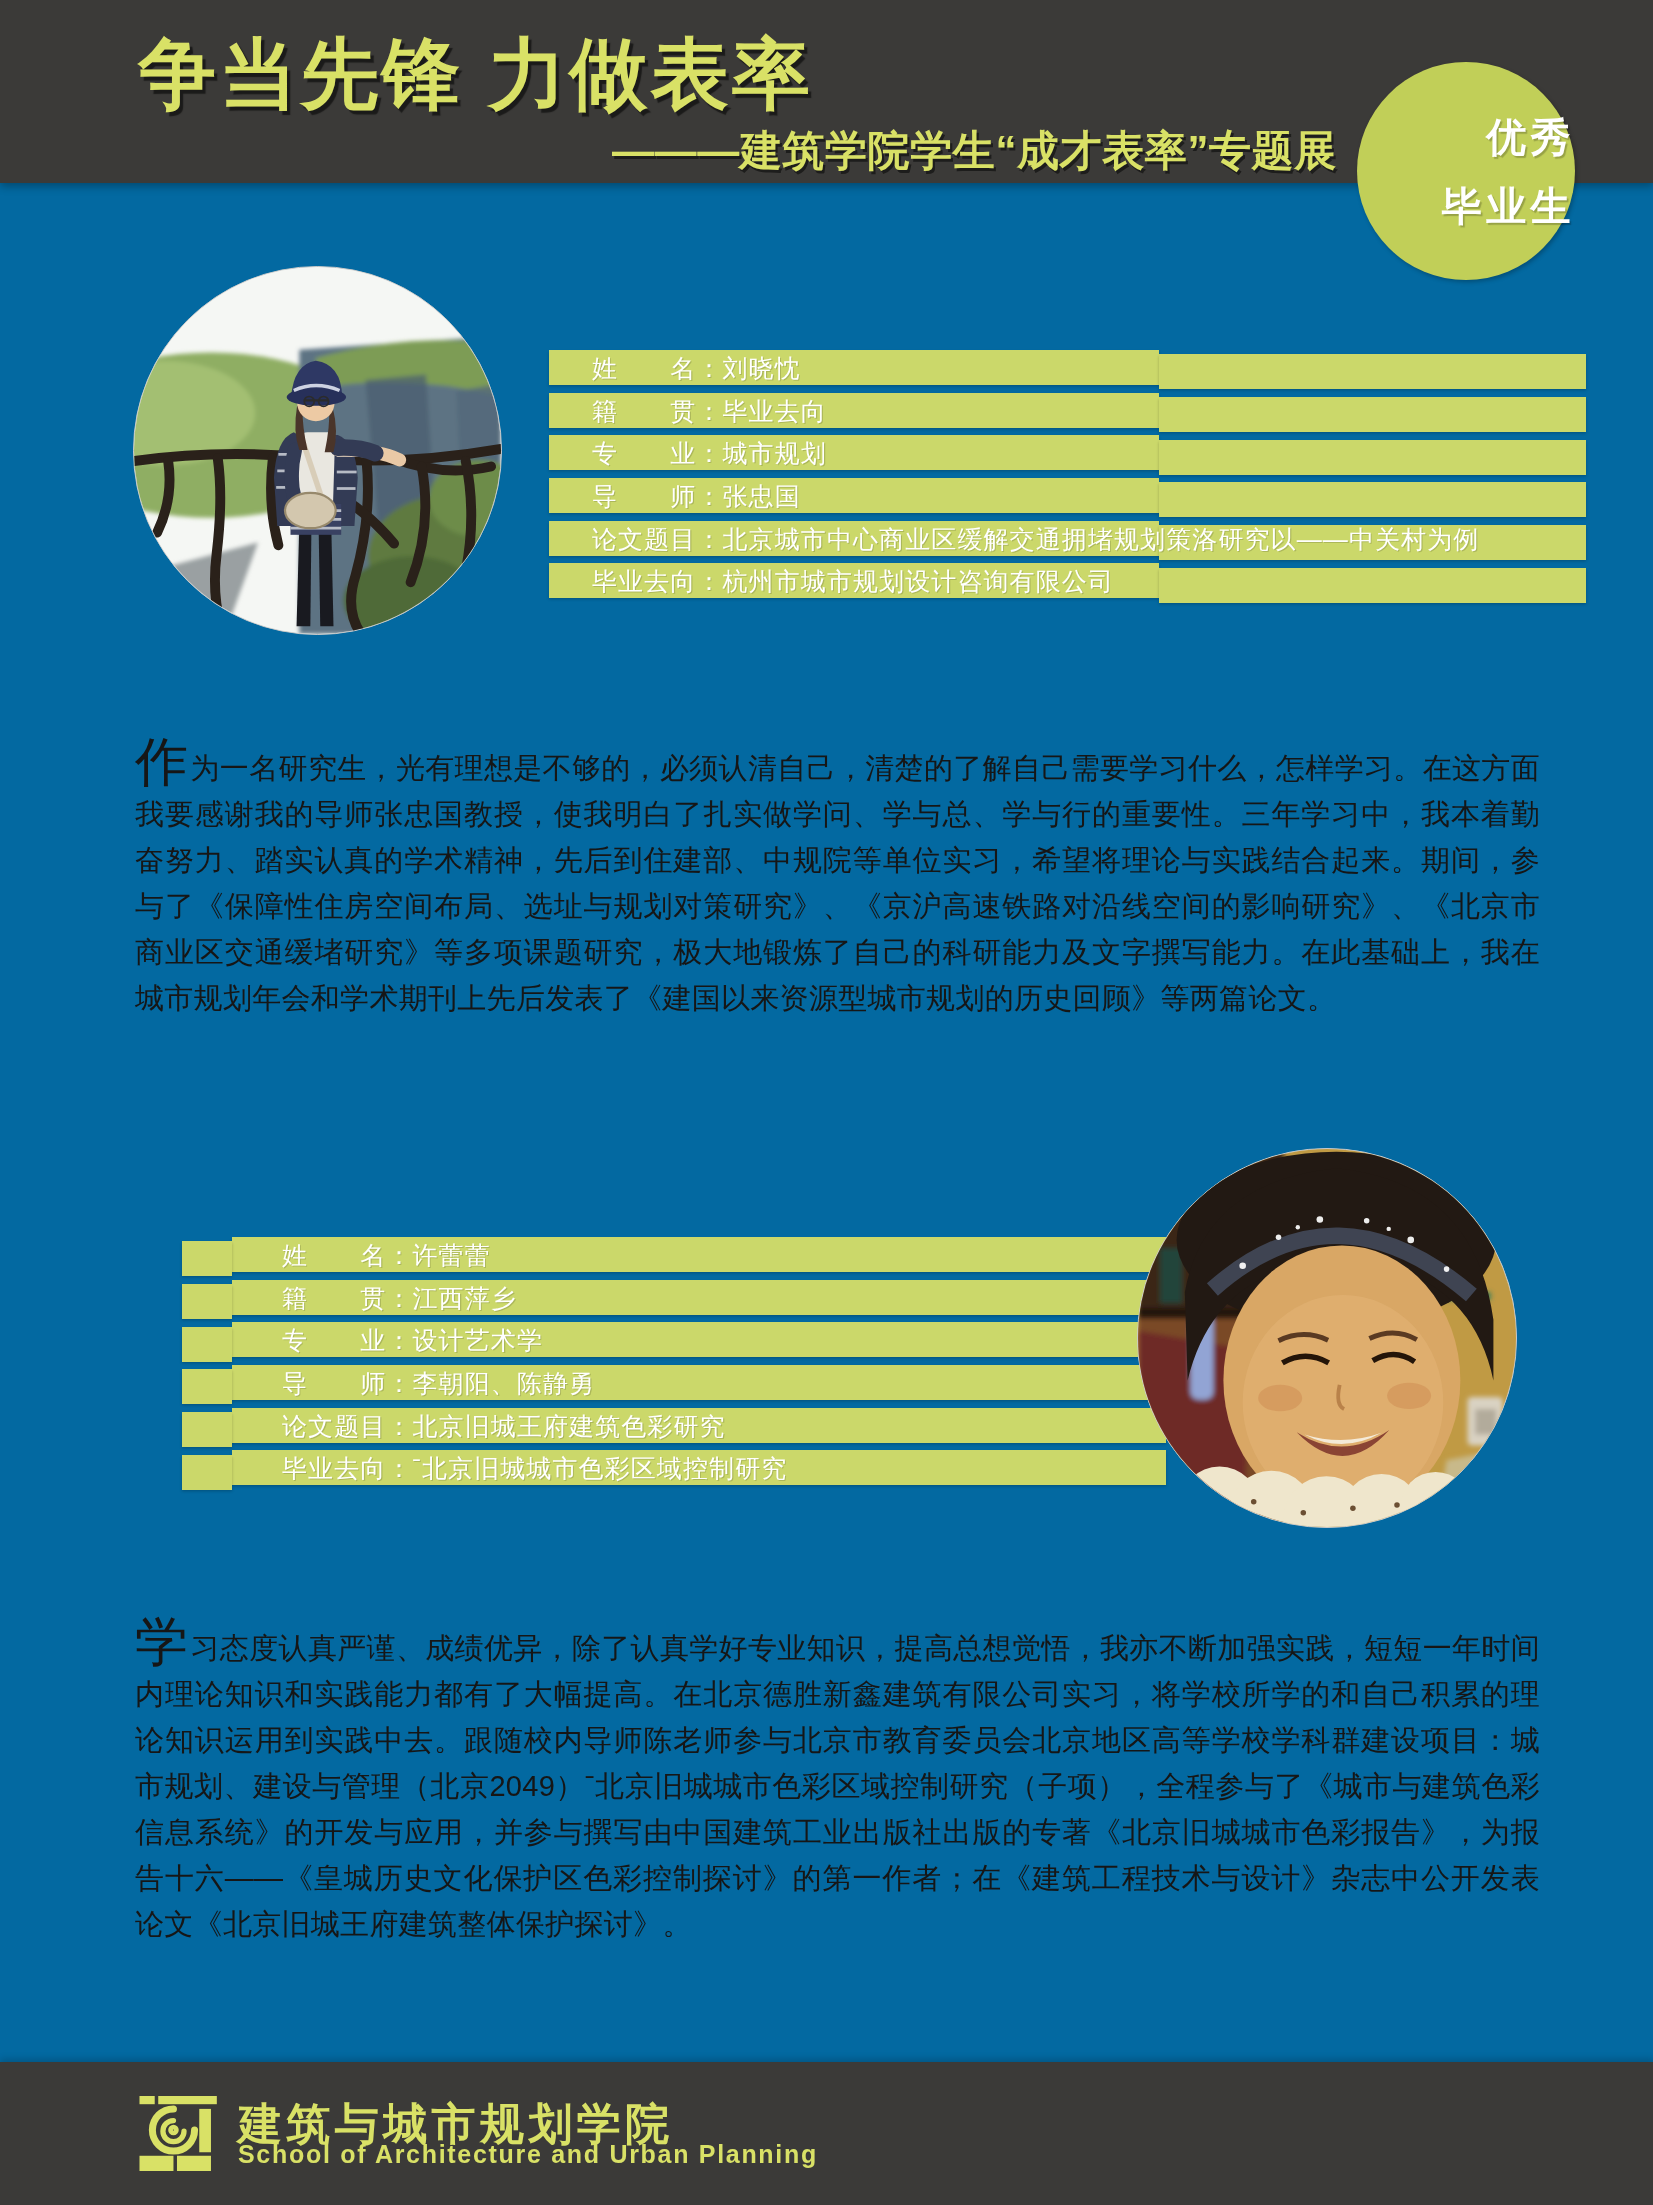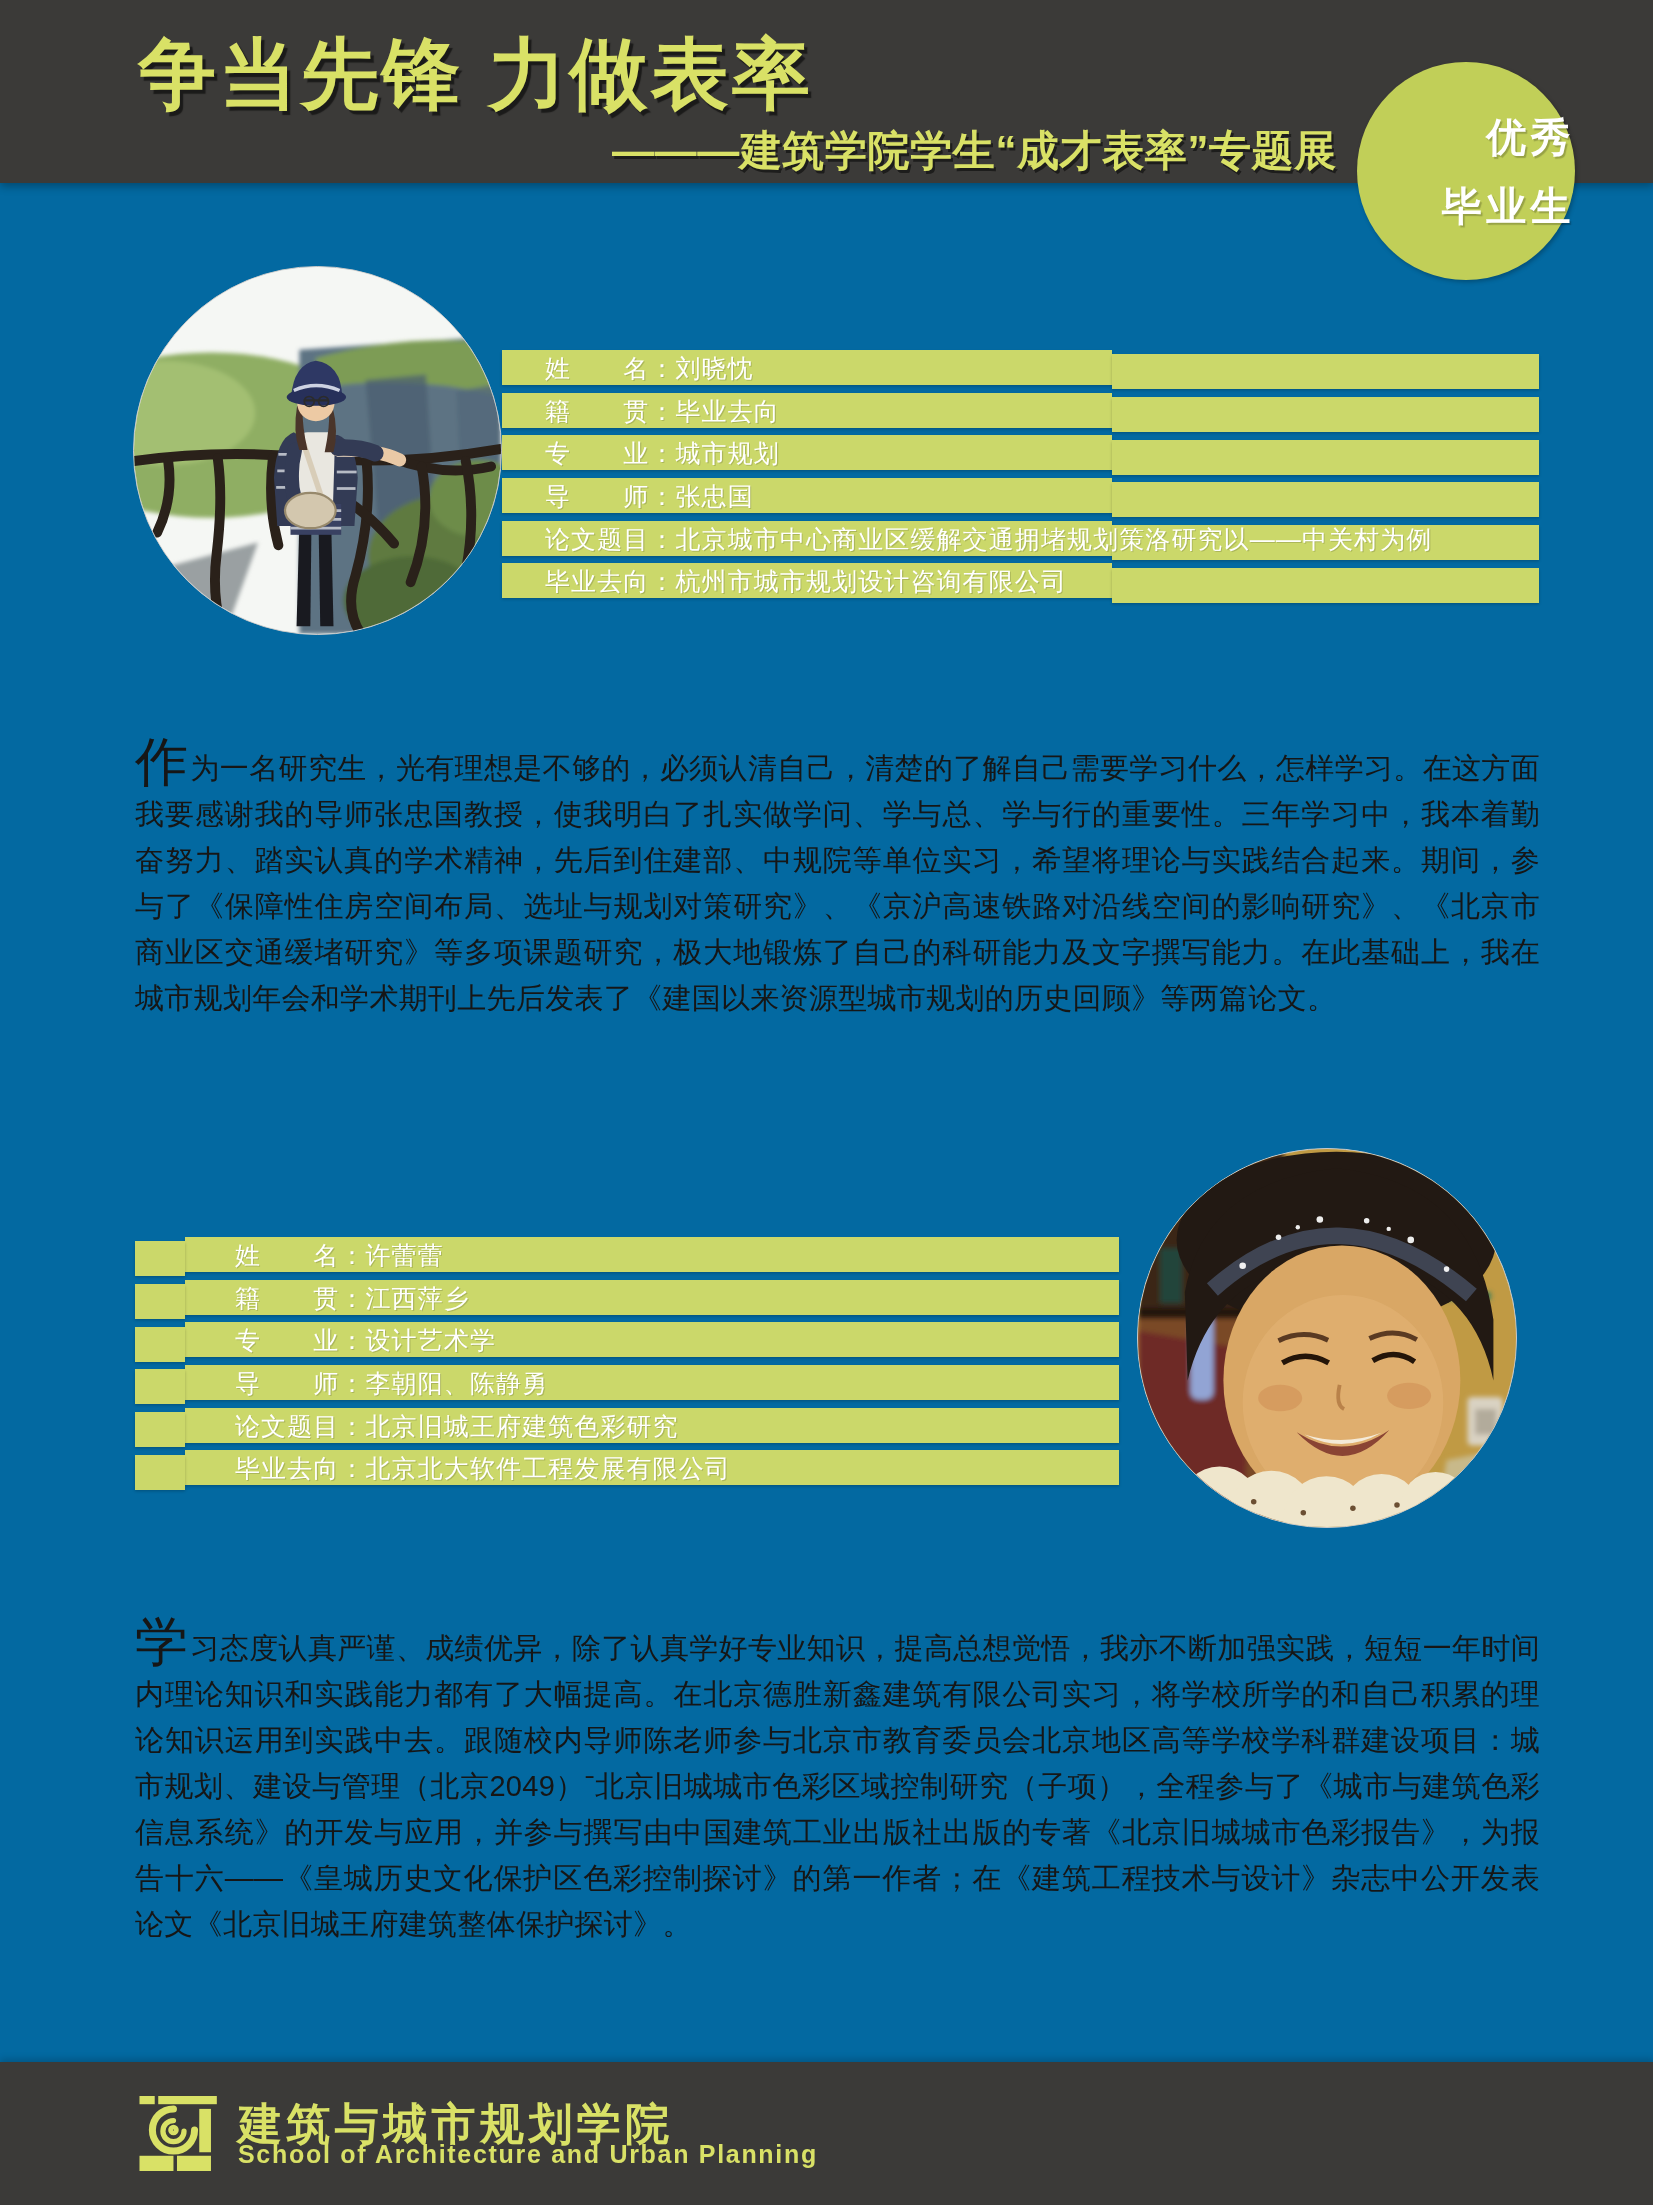--- a/index.html
+++ b/index.html
@@ -23,21 +23,21 @@
          text-shadow:1.7px 2.2px 1.1px rgba(0,0,0,.22);}
 
   
   .photo{position:absolute;border-radius:50%;overflow:hidden;border:1.7px solid var(--photo-ring,#c9c9c9);
          background:#dfe3e0;}
   .photo1{left:133px;top:266px;width:367px;height:367px;}
   .photo2{left:1137px;top:1148px;width:378px;height:378px;}
   .photo svg{display:block;}
 
   
-  .rows{position:absolute;}
+  .rows{position:absolute;margin-left:47px;}
   .rows .row{position:relative;height:35px;margin-bottom:7.7px;}
   .rows .bar-main,.rows .bar-ext{position:absolute;background:var(--bar-green,#cbd86a);
         box-shadow:0 2.2px 2.8px rgba(0,0,0,.22);height:35px;top:0;}
   .rows .rowtext{position:absolute;top:0;height:35px;line-height:36px;color:#ffffff;
         font-size:25px;letter-spacing:1.1px;white-space:nowrap;z-index:2;
         text-shadow:1.1px 1.1px 0.6px rgba(0,0,0,.15);}
   .rows1{left:502px;top:350px;width:1036px;}
   .rows1 .bar-main{left:0;width:610px;}
   .rows1 .bar-ext{left:610px;top:4.4px;width:427px;}
   .rows1 .rowtext{left:43px;}
@@ -201,21 +201,21 @@
       <span class="rowtext">导　　师：李朝阳、陈静勇</span>
     </div>
     <div class="row">
       <span class="bar-main"></span>
       <span class="bar-ext"></span>
       <span class="rowtext">论文题目：北京旧城王府建筑色彩研究</span>
     </div>
     <div class="row">
       <span class="bar-main"></span>
       <span class="bar-ext"></span>
-      <span class="rowtext">毕业去向：北京北大软件工程发展有限公司</span>
+      <span class="rowtext">毕业去向：ˉ北京旧城城市色彩区域控制研究</span>
     </div>
   </div>
 
   <div class="photo photo2">
     <svg viewBox="0 0 686 686" width="378" height="378">
       <defs>
           <filter id="b2">
             <feGaussianBlur stdDeviation="5"></feGaussianBlur>
           </filter>
         </defs>

